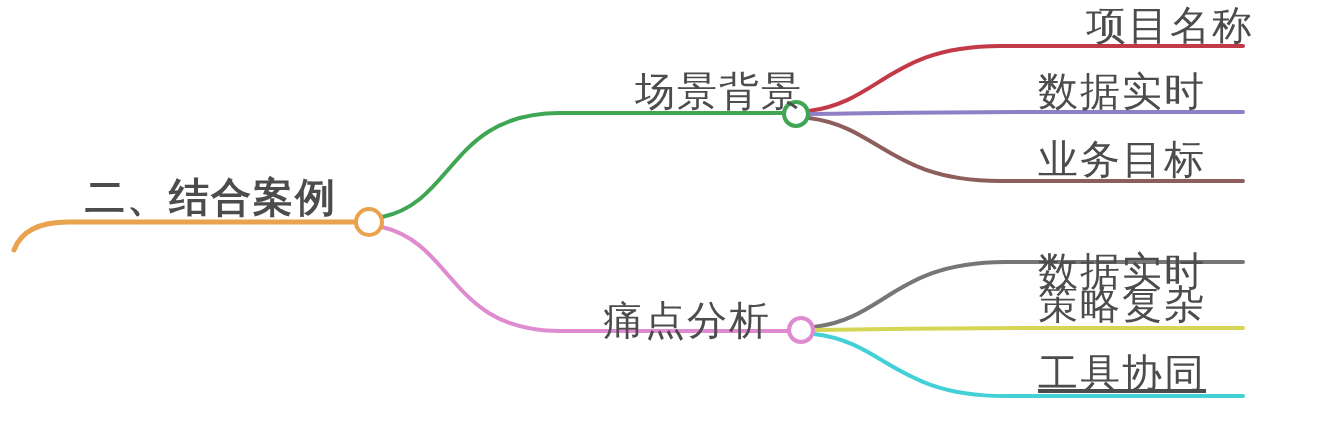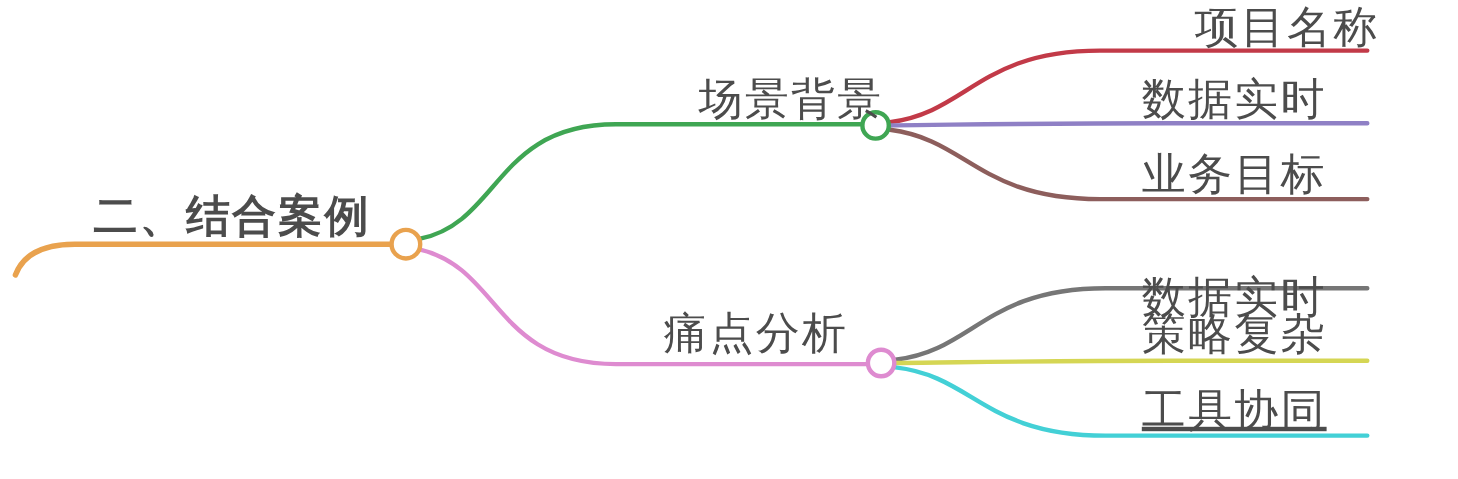--- a/index.html
+++ b/index.html
@@ -54,21 +54,21 @@
 
     <circle cx="369" cy="222" r="13" fill="#ffffff" stroke-width="4" stroke="#e9a24e"></circle>
     <circle cx="796" cy="114" r="12" fill="#ffffff" stroke-width="4" stroke="#3fa653"></circle>
     <circle cx="801" cy="330" r="12" fill="#ffffff" stroke-width="4" stroke="#de8bd0"></circle>
   </svg>
 
   <div class="node-label" style="left:85px; top:177px;font-weight:bold;">二、结合案例</div>
 
   <div class="node-label" style="left:635px; top:71px;">场景背景</div>
 
-  <div class="node-label" style="left:603px; top:283px;">痛点分析</div>
+  <div class="node-label" style="left:603px; top:300px;">痛点分析</div>
 
   <div class="node-label" style="left:1038px; top:5px;margin-left:48px;">项目名称</div>
 
   <div class="node-label" style="left:1038px; top:71px;">数据实时</div>
 
   <div class="node-label" style="left:1038px; top:139px;">业务目标</div>
 
   <div class="node-label" style="left:1038px; top:219px;margin-top:32px;">数据实时</div>
 
   <div class="node-label" style="left:1038px; top:284px;">策略复杂</div>

